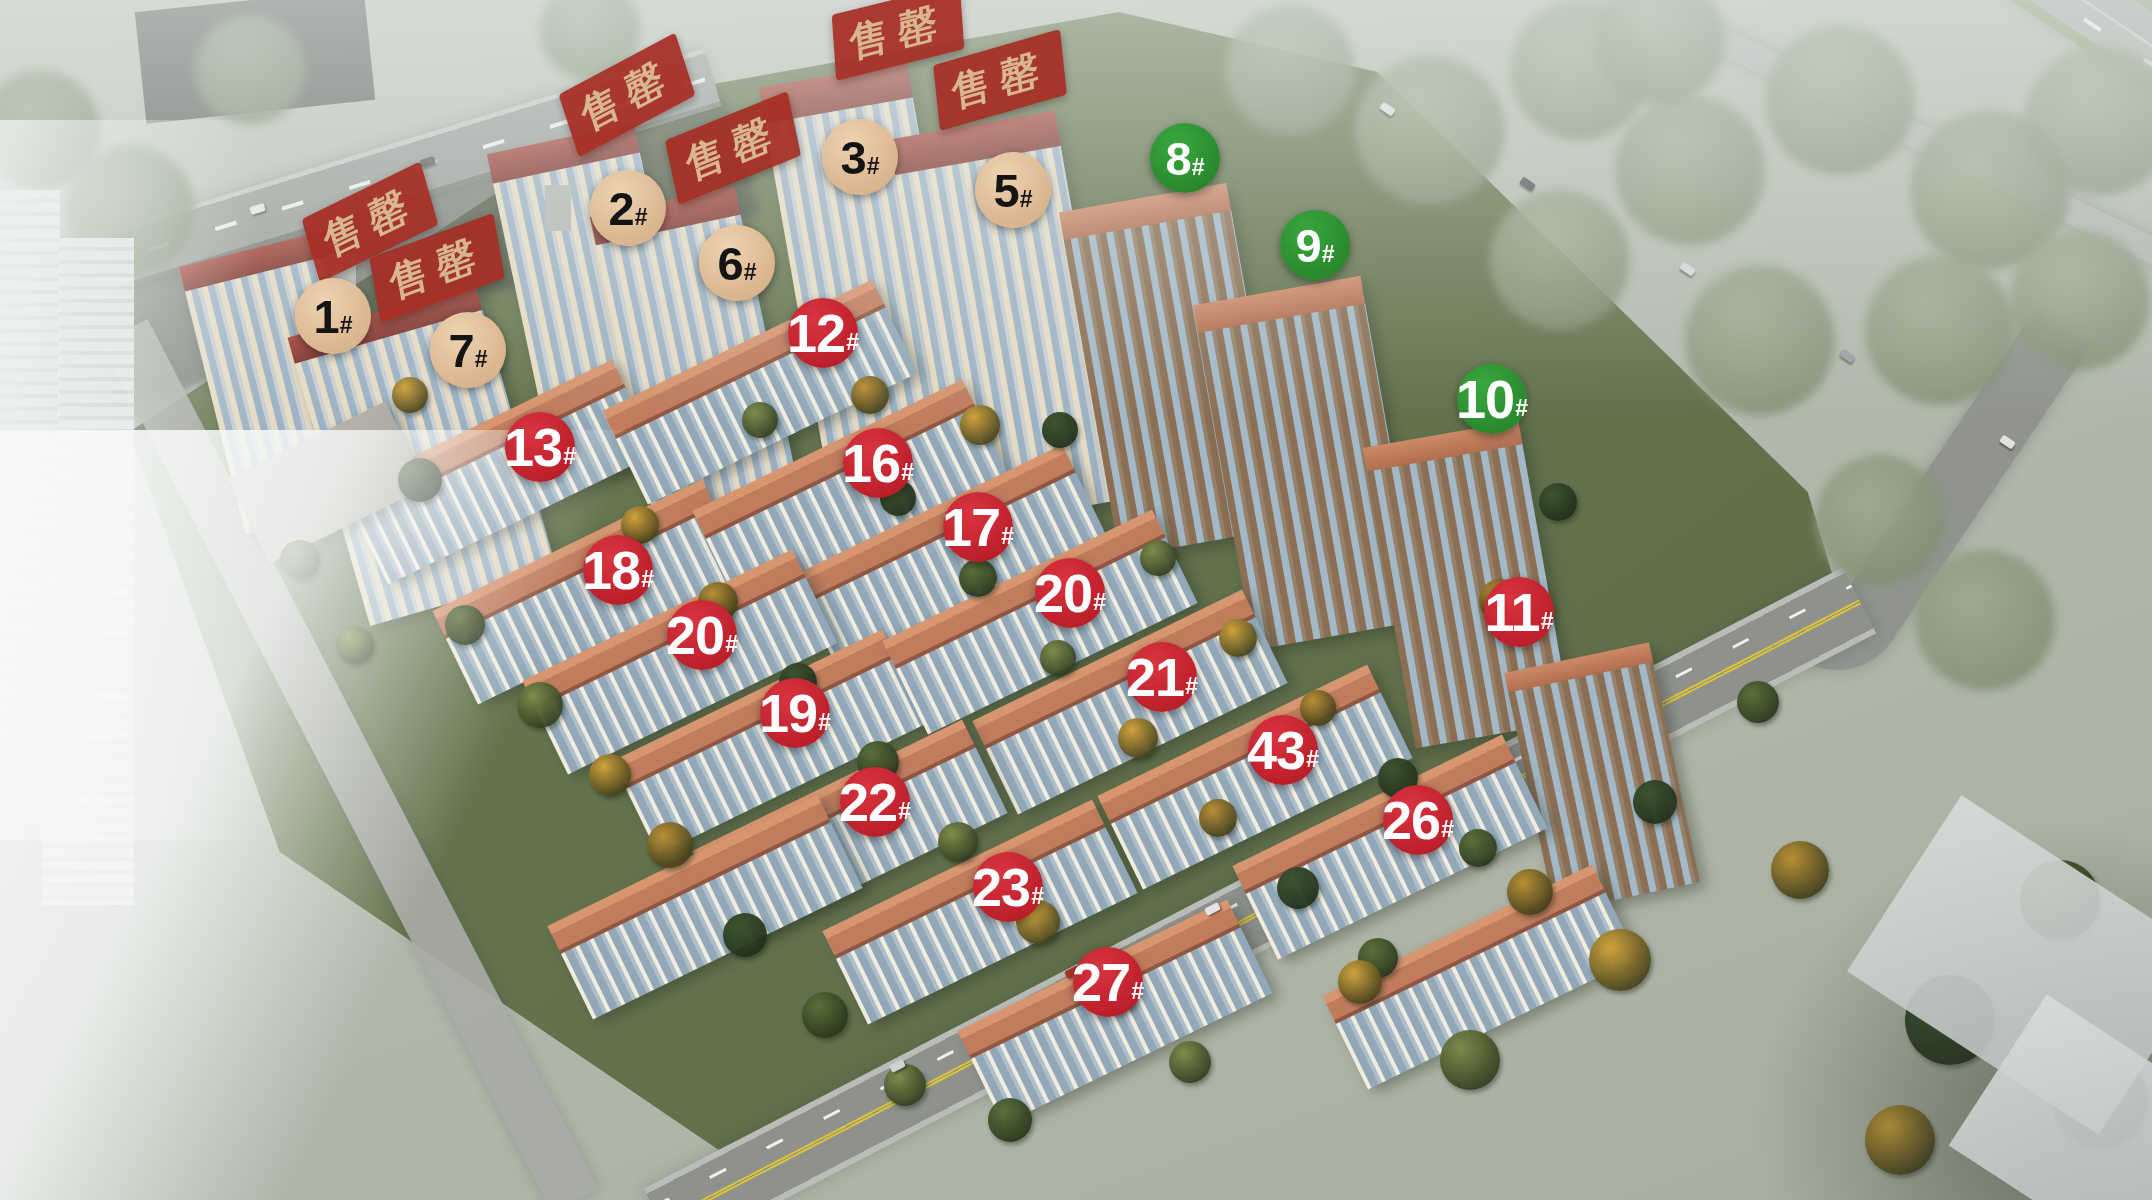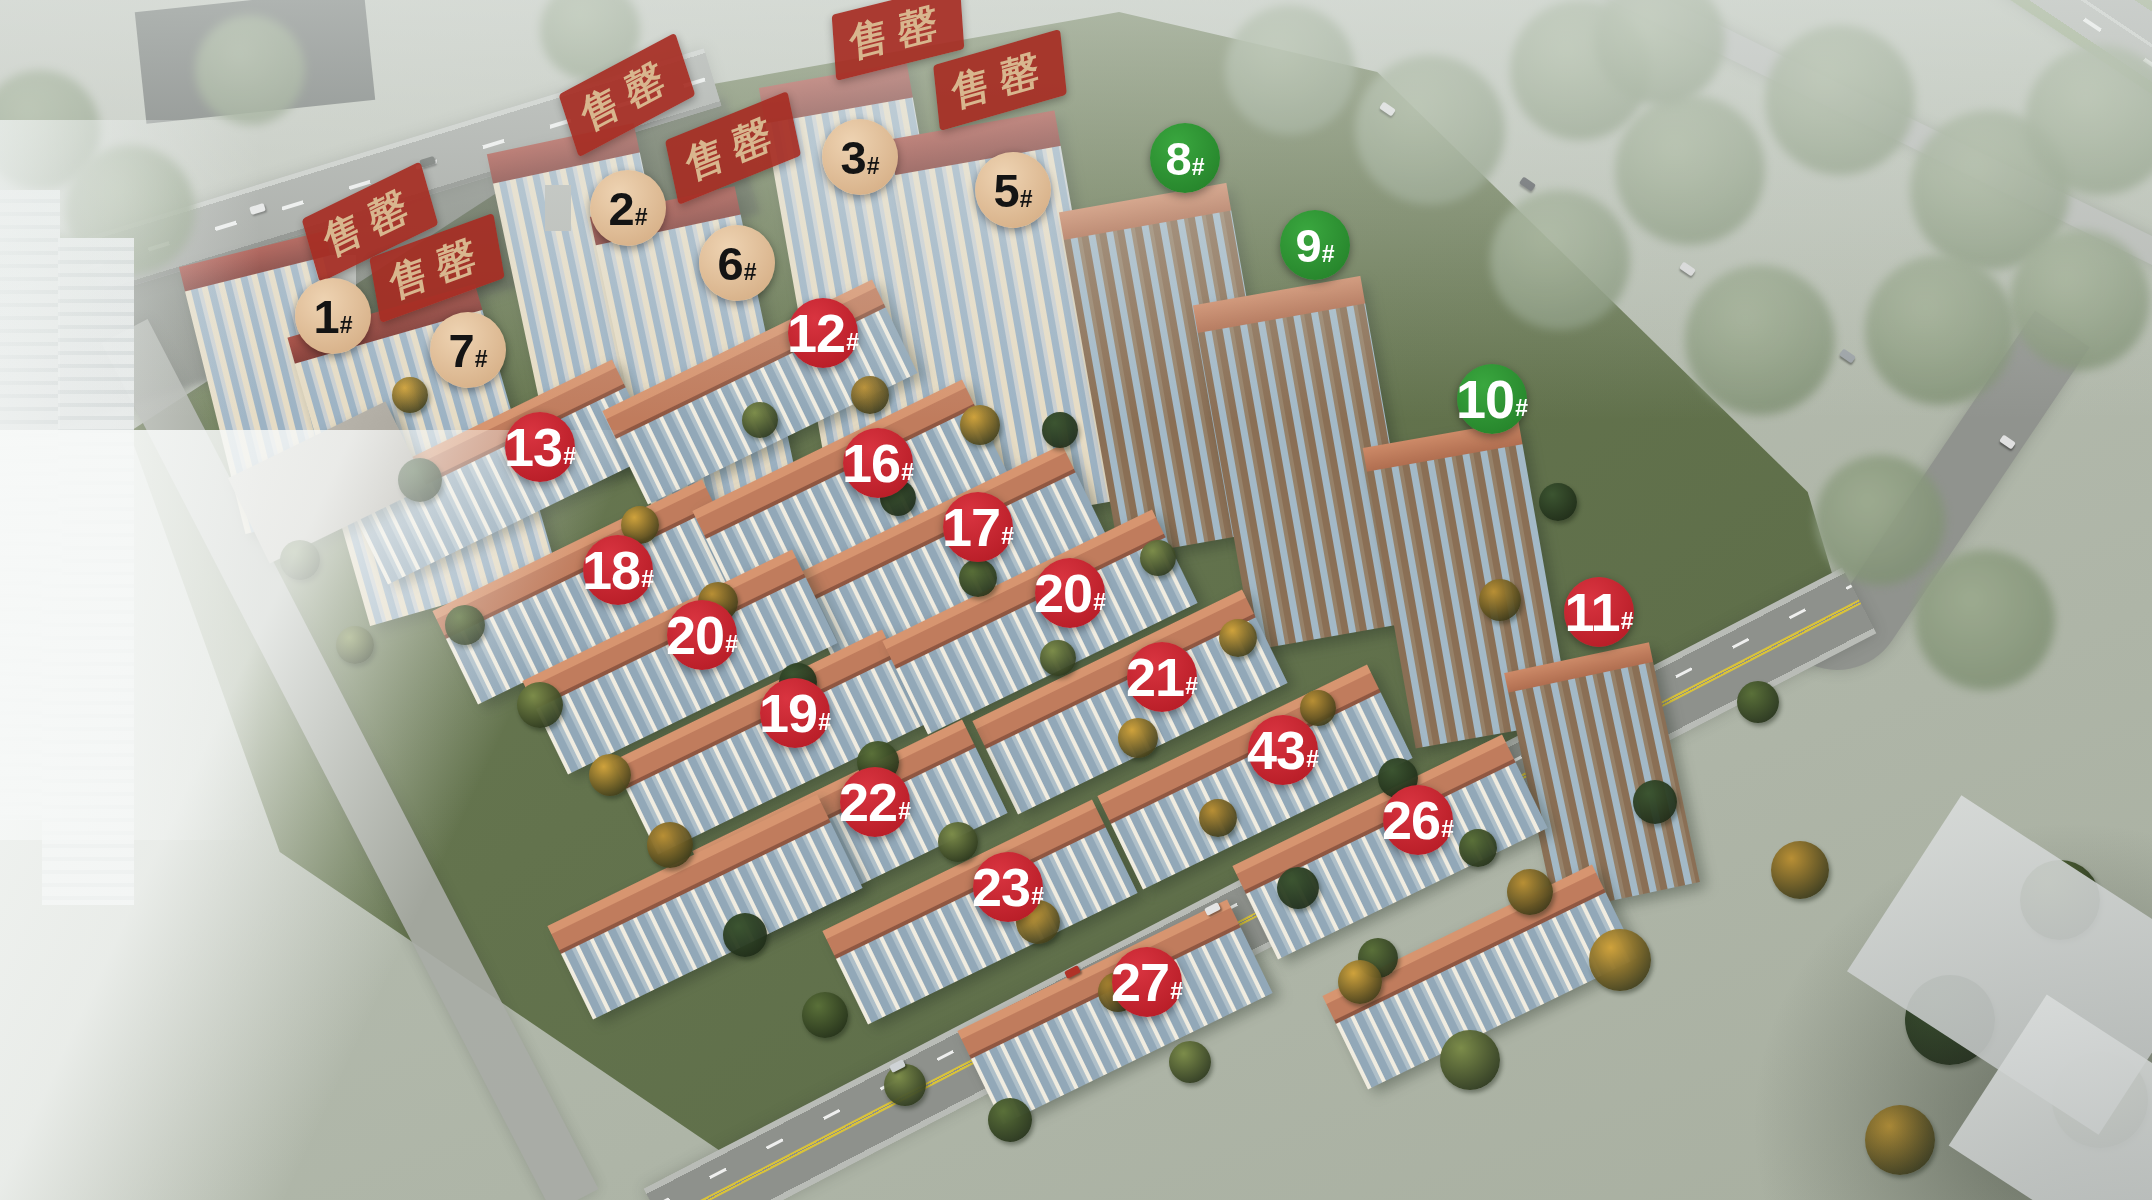--- a/index.html
+++ b/index.html
@@ -352,21 +352,21 @@
         <span class="hash">#</span>
       </div>
       <div class="marker green" style="left: 1315px; top: 245px; background: radial-gradient(circle at 38% 30%, rgb(58, 167, 63), rgb(39, 134, 44) 78%); color: rgb(255, 255, 255);">
         <span class="num">9</span>
         <span class="hash">#</span>
       </div>
       <div class="marker green two" style="left: 1492px; top: 399px; background: radial-gradient(circle at 38% 30%, rgb(58, 167, 63), rgb(39, 134, 44) 78%); color: rgb(255, 255, 255);">
         <span class="num">10</span>
         <span class="hash">#</span>
       </div>
-      <div class="marker red two" style="left: 1599px; top: 612px; background: radial-gradient(circle at 38% 30%, rgb(217, 52, 64), rgb(185, 30, 40) 78%); color: rgb(255, 255, 255);">
+      <div class="marker red two" style="left: 1519px; top: 612px; background: radial-gradient(circle at 38% 30%, rgb(217, 52, 64), rgb(185, 30, 40) 78%); color: rgb(255, 255, 255);">
         <span class="num">11</span>
         <span class="hash">#</span>
       </div>
       <div class="marker red two" style="left: 823px; top: 333px; background: radial-gradient(circle at 38% 30%, rgb(217, 52, 64), rgb(185, 30, 40) 78%); color: rgb(255, 255, 255);">
         <span class="num">12</span>
         <span class="hash">#</span>
       </div>
       <div class="marker red two" style="left: 540px; top: 447px; background: radial-gradient(circle at 38% 30%, rgb(217, 52, 64), rgb(185, 30, 40) 78%); color: rgb(255, 255, 255);">
         <span class="num">13</span>
         <span class="hash">#</span>
@@ -408,19 +408,19 @@
         <span class="hash">#</span>
       </div>
       <div class="marker red two" style="left: 1283px; top: 750px; background: radial-gradient(circle at 38% 30%, rgb(217, 52, 64), rgb(185, 30, 40) 78%); color: rgb(255, 255, 255);">
         <span class="num">43</span>
         <span class="hash">#</span>
       </div>
       <div class="marker red two" style="left: 1418px; top: 820px; background: radial-gradient(circle at 38% 30%, rgb(217, 52, 64), rgb(185, 30, 40) 78%); color: rgb(255, 255, 255);">
         <span class="num">26</span>
         <span class="hash">#</span>
       </div>
-      <div class="marker red two" style="left: 1147px; top: 982px; background: radial-gradient(circle at 38% 30%, rgb(217, 52, 64), rgb(185, 30, 40) 78%); color: rgb(255, 255, 255);">
+      <div class="marker red two" style="left: 1108px; top: 982px; background: radial-gradient(circle at 38% 30%, rgb(217, 52, 64), rgb(185, 30, 40) 78%); color: rgb(255, 255, 255);">
         <span class="num">27</span>
         <span class="hash">#</span>
       </div>
     </div>
 
 </div>
 
 </body></html>

